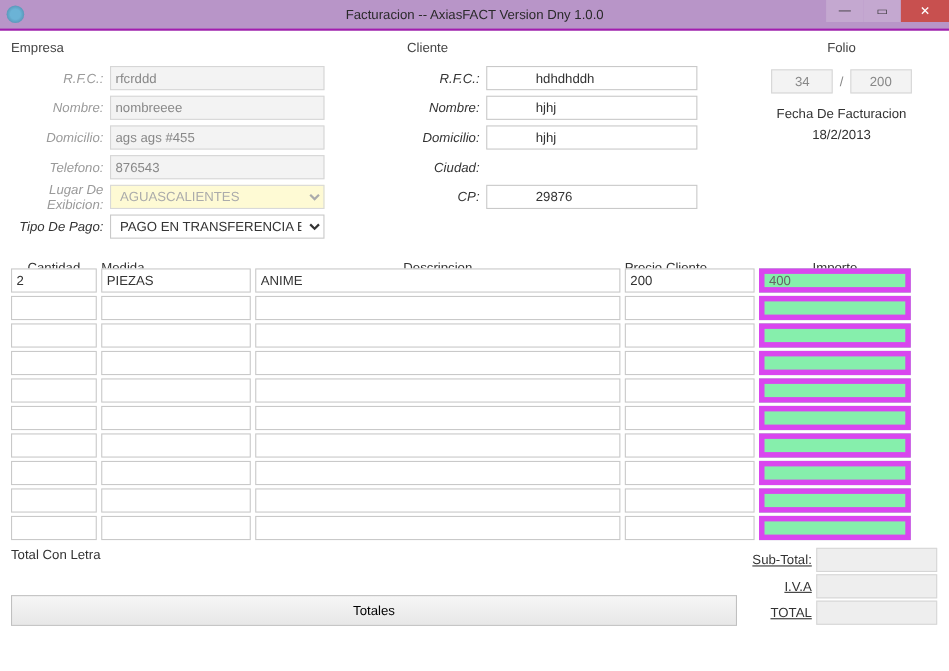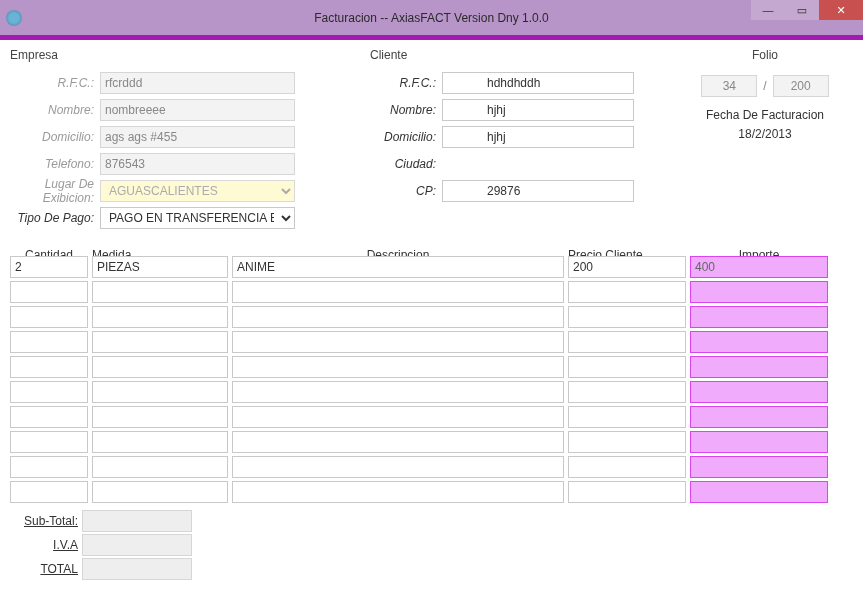--- a/index.html
+++ b/index.html
@@ -5,26 +5,26 @@
   * { box-sizing: border-box; margin: 0; padding: 0; }
   body {
     font-family: "Segoe UI", Tahoma, sans-serif;
     font-size: 12px;
     background: #b284b2;
     width: 863px;
     height: 610px;
     overflow: hidden;
   }
   .titlebar {
-    height: 40px;
+    height: 28px;
     background: #b895c8;
     display: flex;
     align-items: center;
     position: relative;
-    border-bottom: 5px solid #a21caf;
+    border-bottom: 2px solid #a21caf;
   }
   .title-icon {
     width: 16px; height: 16px;
     margin: 0 6px;
     background: radial-gradient(circle, #6bb3d6 40%, #4a7fa0 100%);
     border-radius: 50%;
   }
   .title-text {
     position: absolute;
     left: 50%;
@@ -93,21 +93,21 @@
   .grid-head { display: flex; gap: 4px; margin-bottom: 2px; height: 18px; align-items: center;}
   .gh { font-size: 12px; color: #333; margin-top: 20px; }
   .grid-body { display: flex; flex-direction: column; gap: 3px; }
   .grid-row { display: flex; gap: 4px; }
   .grid-row input { height: 22px; }
   .c-cant { width: 78px; }
   .c-med { width: 136px; }
   .c-desc { width: 332px; }
   .c-prec { width: 118px; }
   .c-imp { width: 138px; }
-  input.c-imp { background: #f0abfc; border: 1px solid #d946ef; color: #666; }
+  input.c-imp { background: #86efac; border: 5px solid #d946ef; color: #666; }
 
   .gh.c-cant{ width:78px; text-align:center;}
   .gh.c-med{ width:136px;}
   .gh.c-desc{ width:332px; text-align:center;}
   .gh.c-prec{ width:118px;}
   .gh.c-imp{ width:138px; text-align:center;}
 
   .totals-area { margin-top: 6px; display:flex; }
   .tcl { flex: 0 0 660px; }
   .totals-btn {
@@ -280,20 +280,24 @@
           <input type="text" class="c-cant" value="" style="">
           <input type="text" class="c-med" value="" style="">
           <input type="text" class="c-desc" value="" style="">
           <input type="text" class="c-prec" value="" style="">
           <input type="text" class="c-imp" disabled="" value="" style="">
         </div>
       </div>
   </div>
 
   <div class="totals-area">
+    <div class="tcl">
+      <div>Total Con Letra</div>
+      <button class="totals-btn">Totales</button>
+    </div>
     <div class="totals-right">
       <div class="tot-row">
           <span class="tlbl">Sub-Total:</span>
           <input type="text" disabled="" value="" style="">
         </div>
       <div class="tot-row">
           <span class="tlbl">I.V.A</span>
           <input type="text" disabled="" value="" style="">
         </div>
       <div class="tot-row">

